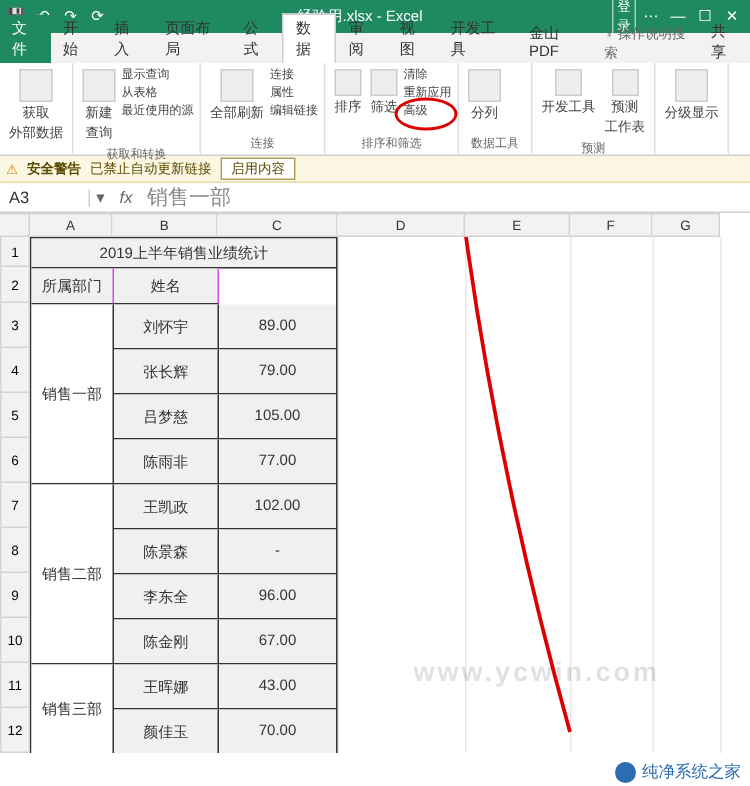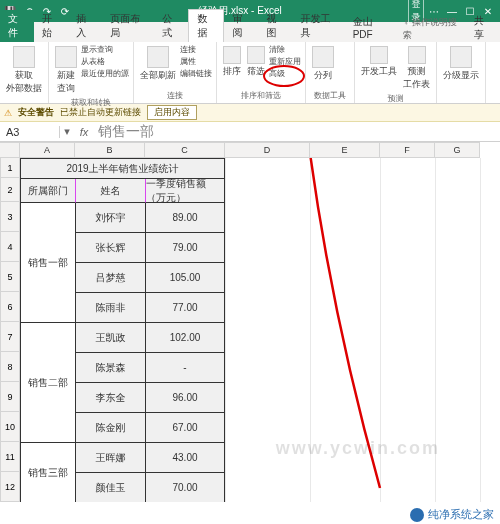--- a/index.html
+++ b/index.html
@@ -241,21 +241,20 @@
           <div class="gc" style="left: 290px;"></div>
           <div class="gc" style="left: 360px;"></div>
           <div class="gc" style="left: 415px;"></div>
           <div class="gc" style="left: 460px;"></div>
         </div>
       <div class="datatable">
         <div class="titlecell">2019上半年销售业绩统计</div>
         <div class="hdrrow">
           <div style="width:55px">所属部门</div>
           <div style="width:70px">姓名</div>
-          <div style="flex:1;border-right:none">一季度销售额（万元）</div>
         </div>
         <div class="body">
           <div class="deptcol" id="deptcol">
               <div class="dept" style="height: 120px;">销售一部</div>
               <div class="dept" style="height: 120px;">销售二部</div>
               <div class="dept" style="height: 60px;">销售三部</div>
             </div>
           <div class="rowscol" id="rowscol">
               <div class="drow">
                 <div style="width: 70px;">刘怀宇</div>

